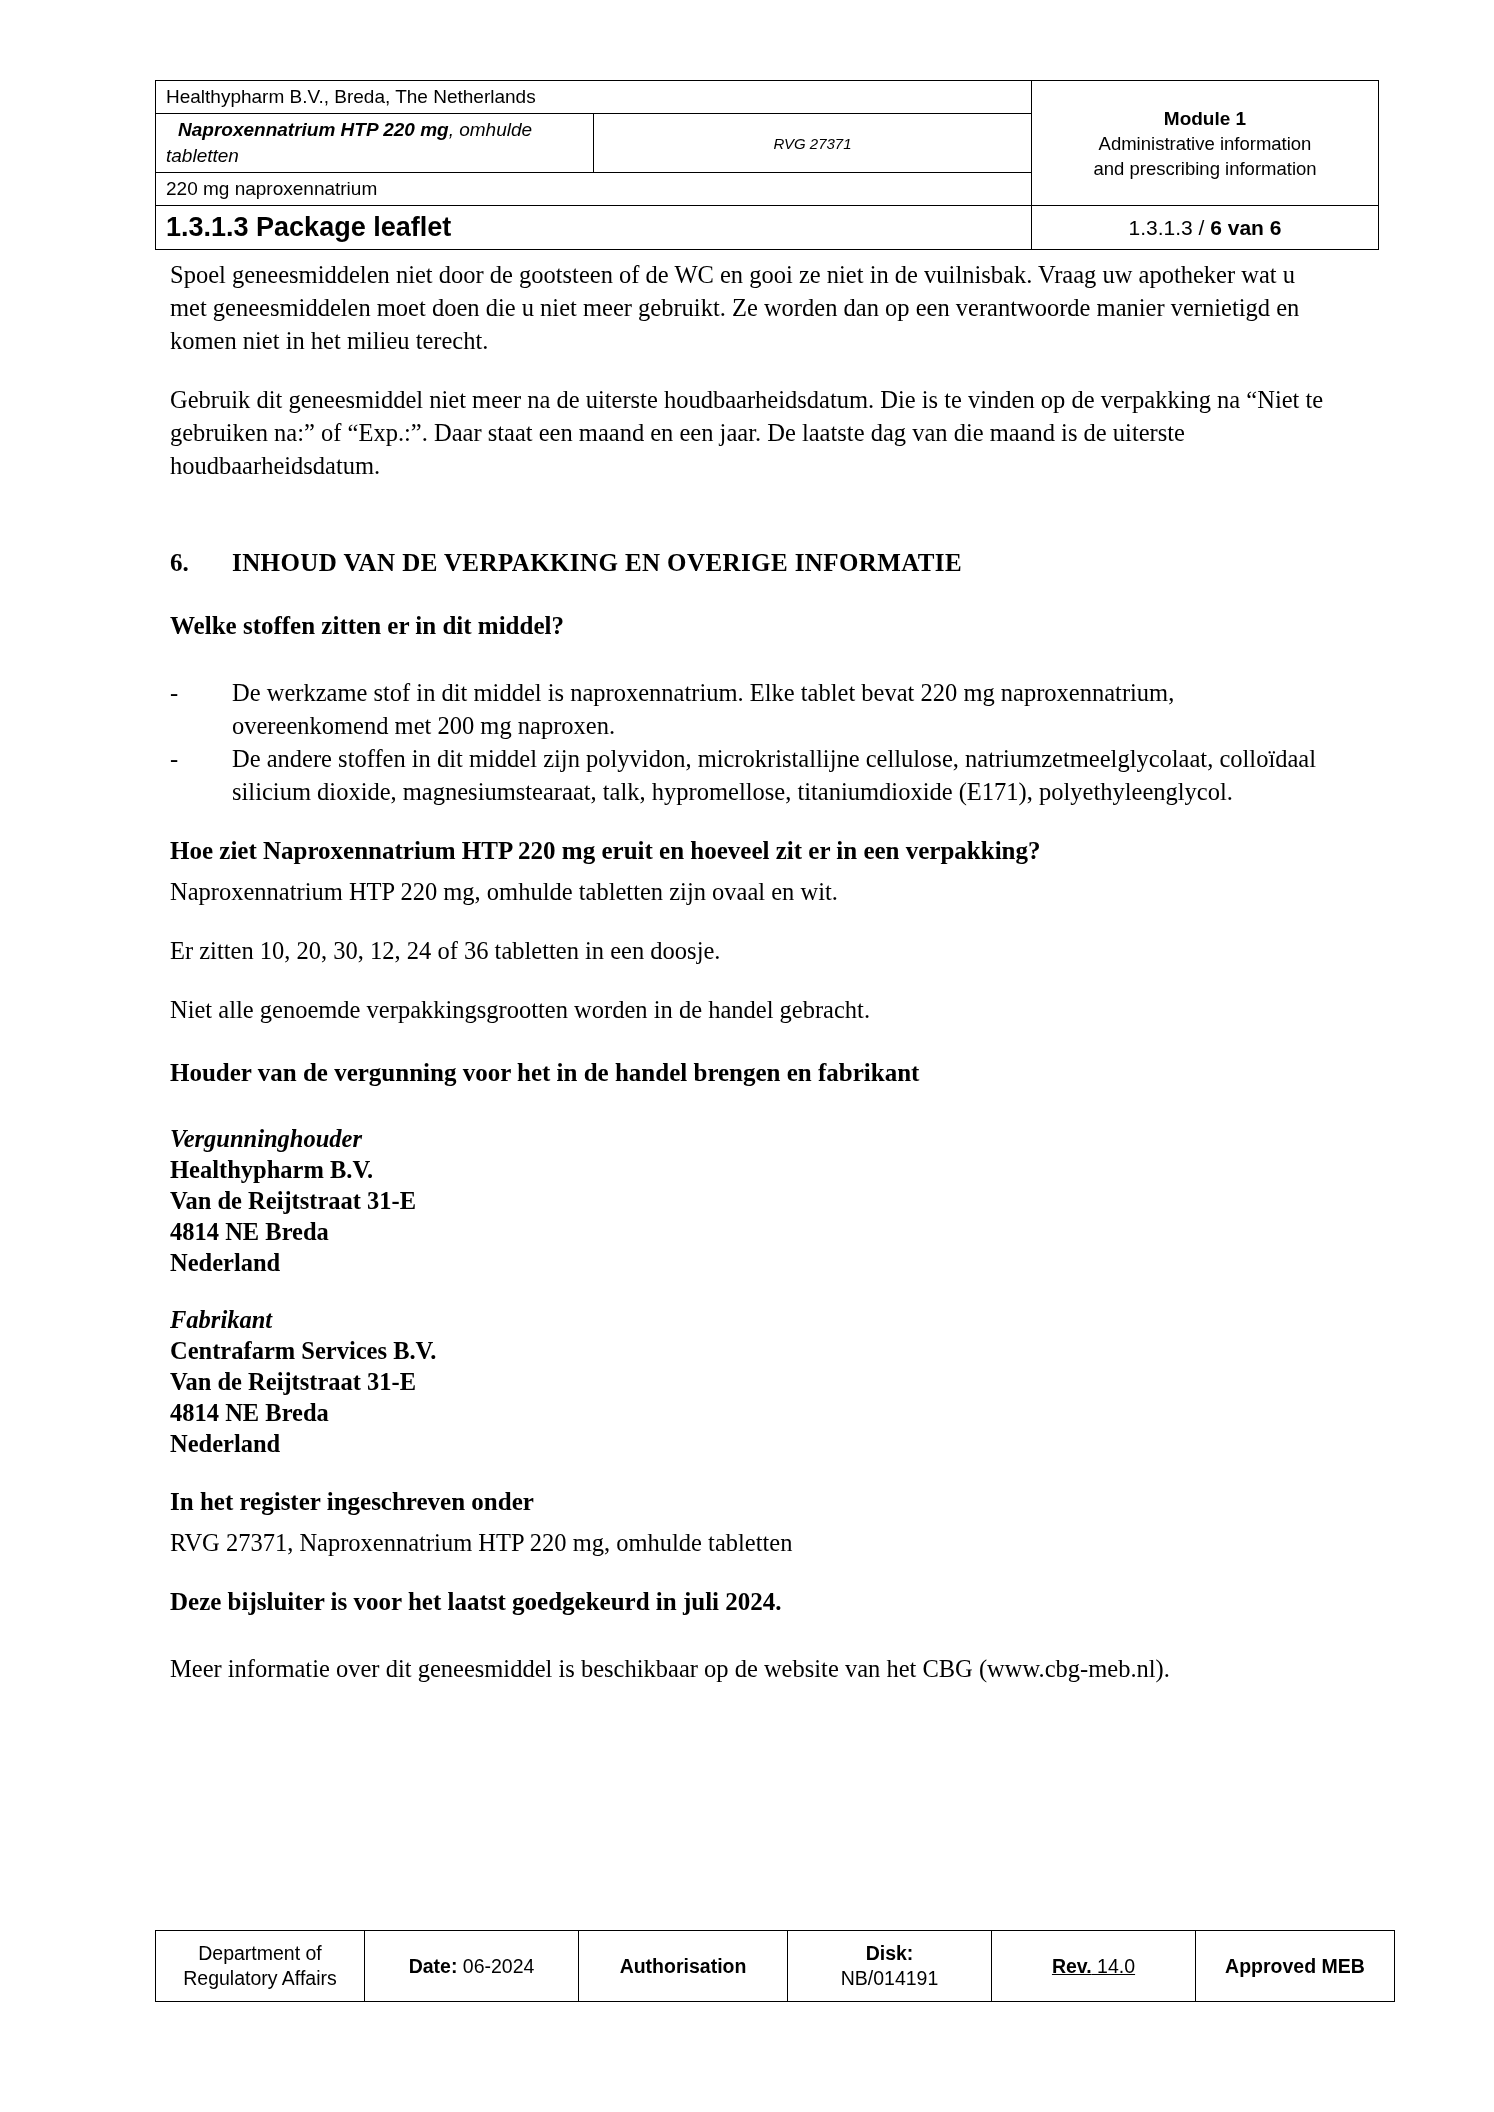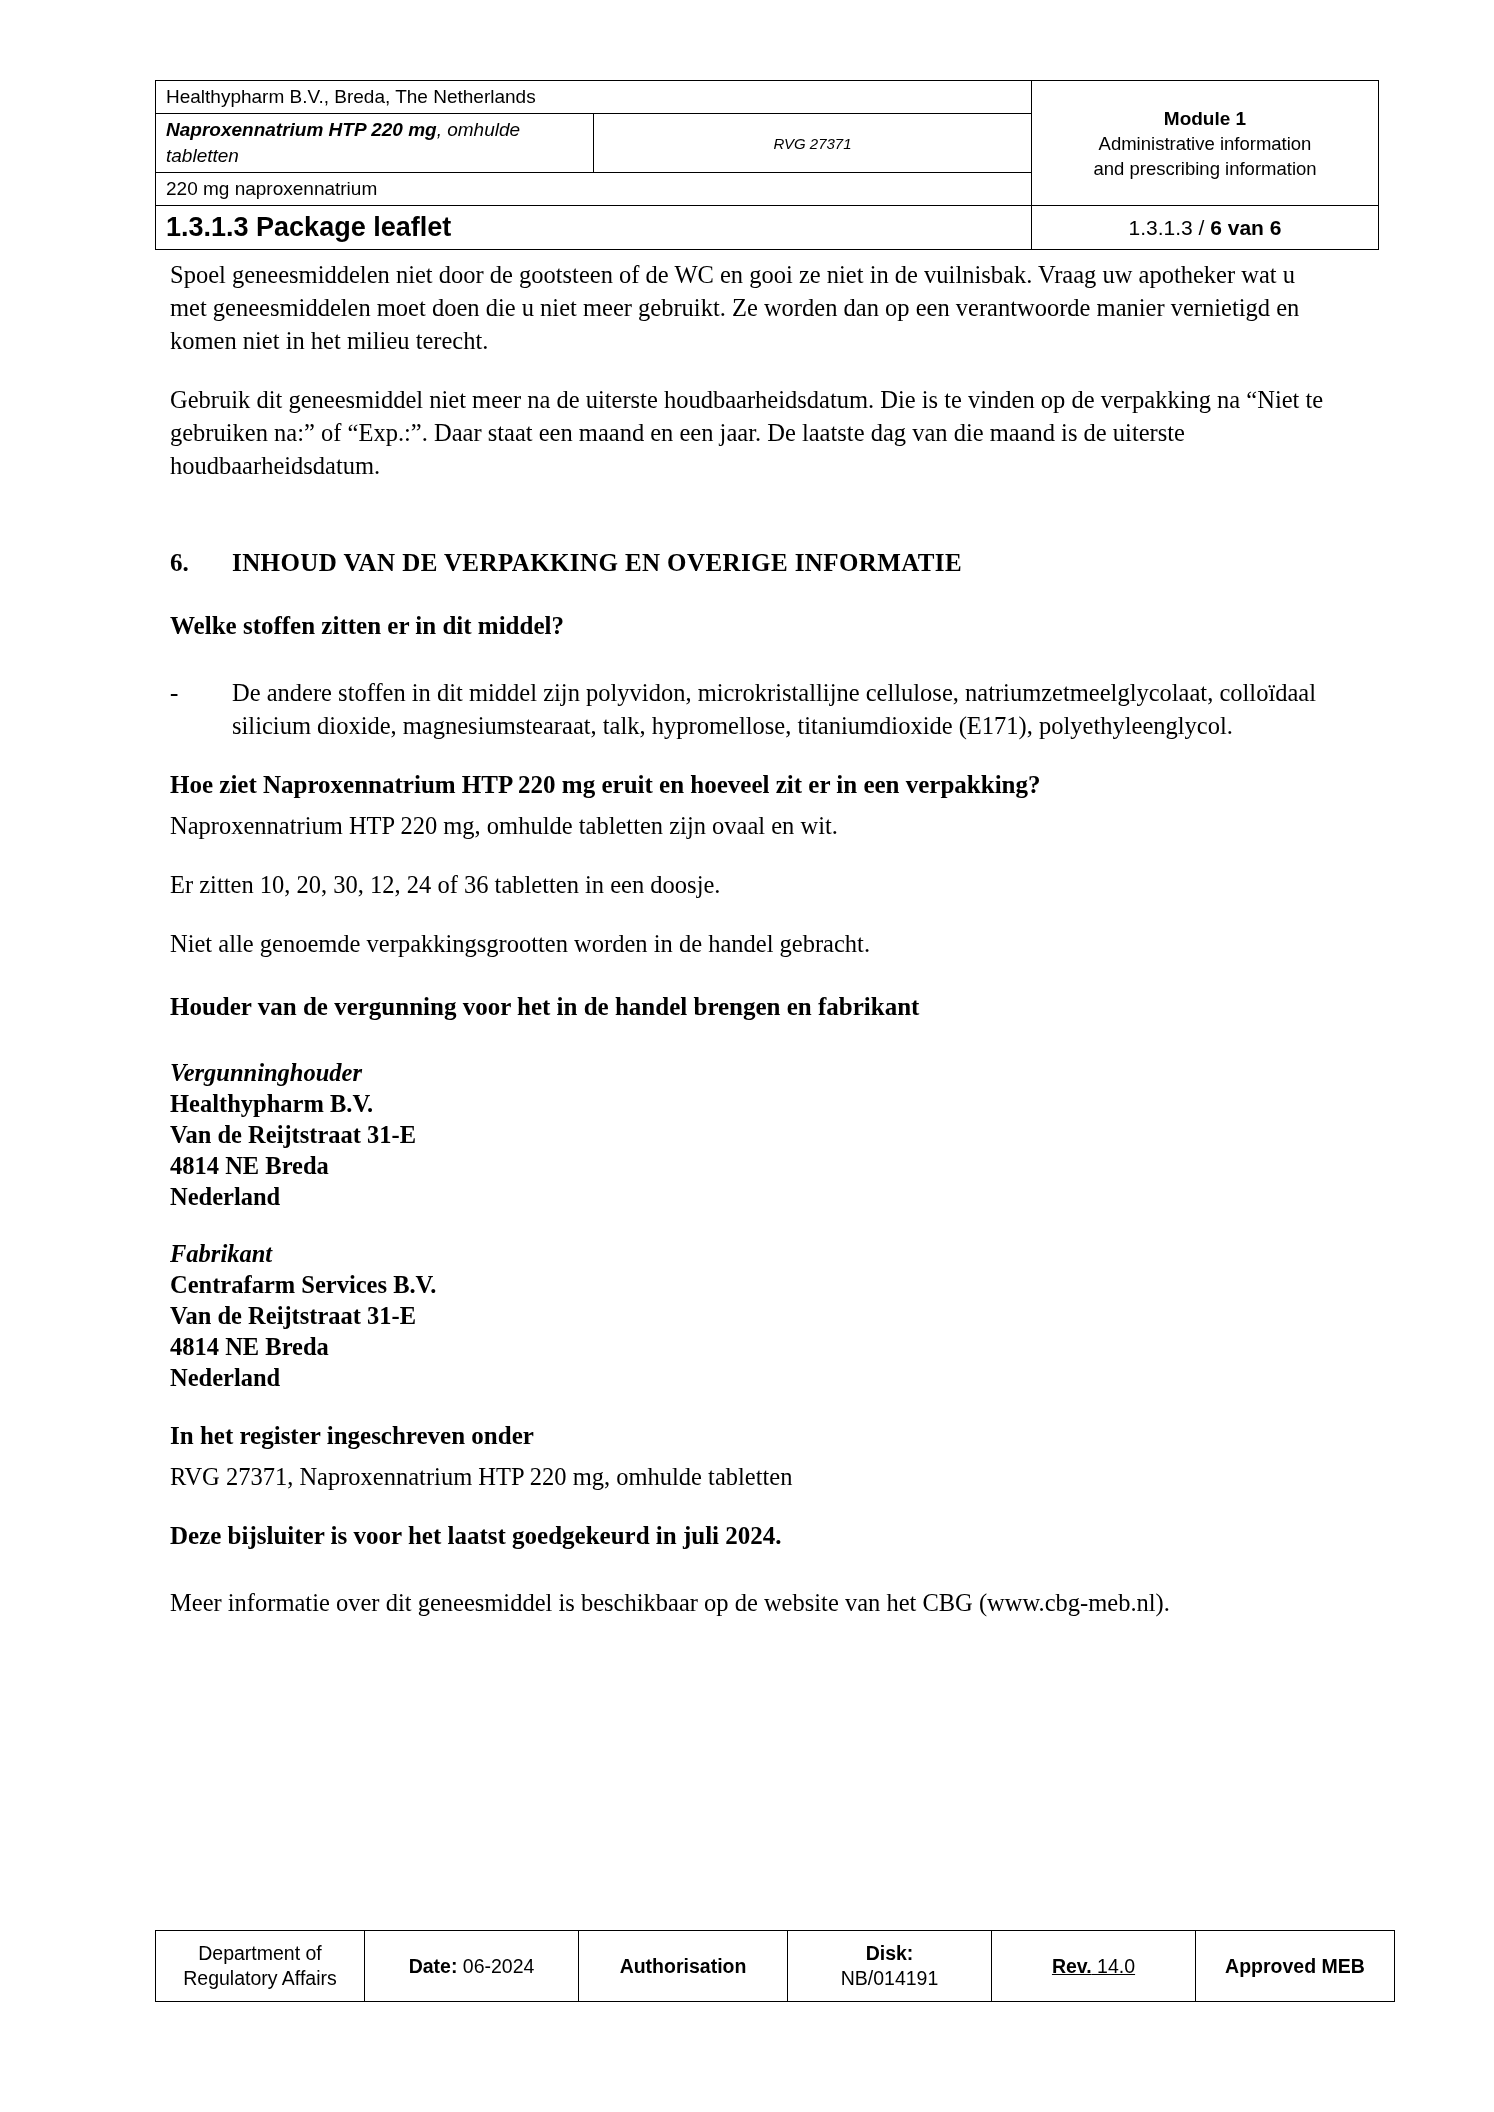--- a/index.html
+++ b/index.html
@@ -48,21 +48,21 @@
     font-size: 19px;
     line-height: 26px;
     padding: 3px 10px !important;
   }
   .hdr-product {
     font-family: "Liberation Sans", sans-serif;
     font-size: 19px;
     line-height: 26px;
     padding: 3px 10px !important;
   }
-  .hdr-product b { font-weight: bold; font-style: italic; }
+  .hdr-product b { font-weight: bold; font-style: italic; margin-left: 12px; }
   .hdr-product i { font-style: italic; font-weight: normal; }
   .hdr-rvg {
     font-family: "Liberation Sans", sans-serif;
     font-size: 15px;
     font-style: italic;
     text-align: center;
   }
   .hdr-strength {
     font-family: "Liberation Sans", sans-serif;
     font-size: 19px;
@@ -212,20 +212,21 @@
       <span class="num">6.</span>
       <span class="txt">INHOUD VAN DE VERPAKKING EN OVERIGE INFORMATIE</span>
     </h2>
 
     <div class="bold-head">Welke stoffen zitten er in dit middel?</div>
     <div class="spacer-md"></div>
 
     <ul class="dashlist">
       <li>
         <span class="dash">-</span>
+        <span>De werkzame stof in dit middel is naproxennatrium. Elke tablet bevat 220 mg naproxennatrium, overeenkomend met 200 mg naproxen.</span>
       </li>
       <li>
         <span class="dash">-</span>
         <span>De andere stoffen in dit middel zijn polyvidon, microkristallijne cellulose, natriumzetmeelglycolaat, colloïdaal silicium dioxide, magnesiumstearaat, talk, hypromellose, titaniumdioxide (E171), polyethyleenglycol.</span>
       </li>
     </ul>
 
     <div class="spacer-md"></div>
 
     <div class="bold-head">Hoe ziet Naproxennatrium HTP 220 mg eruit en hoeveel zit er in een verpakking?</div>

